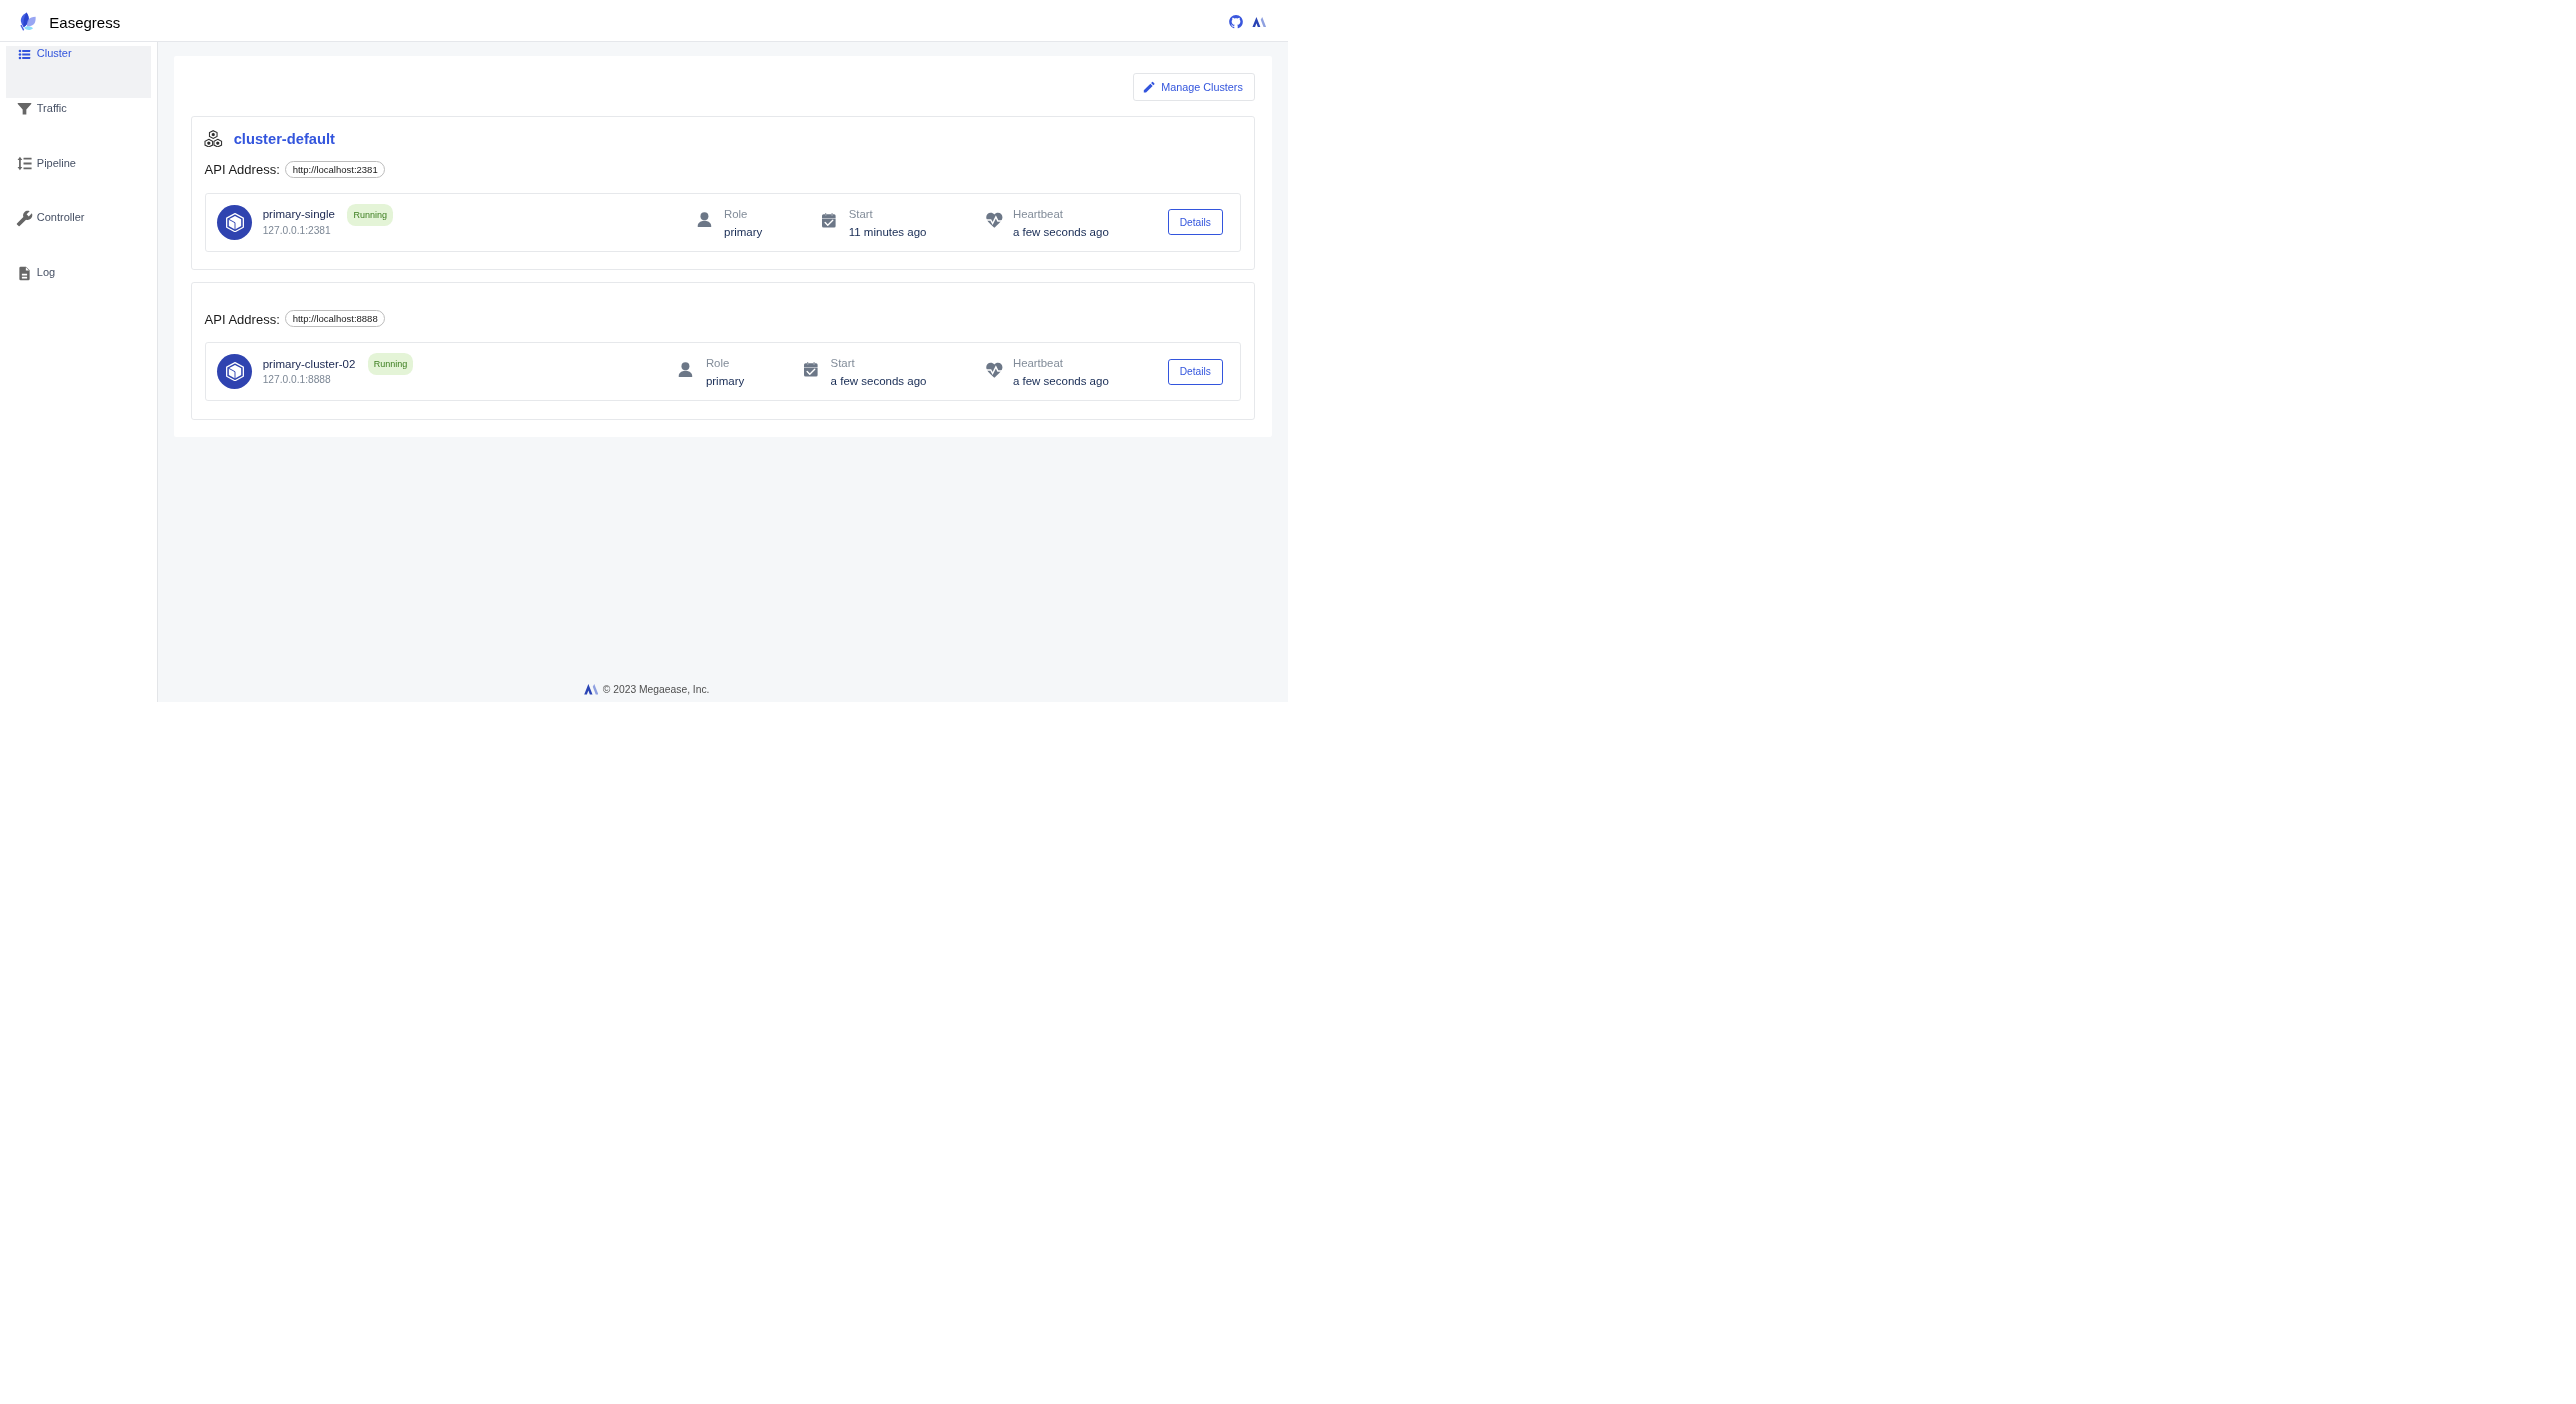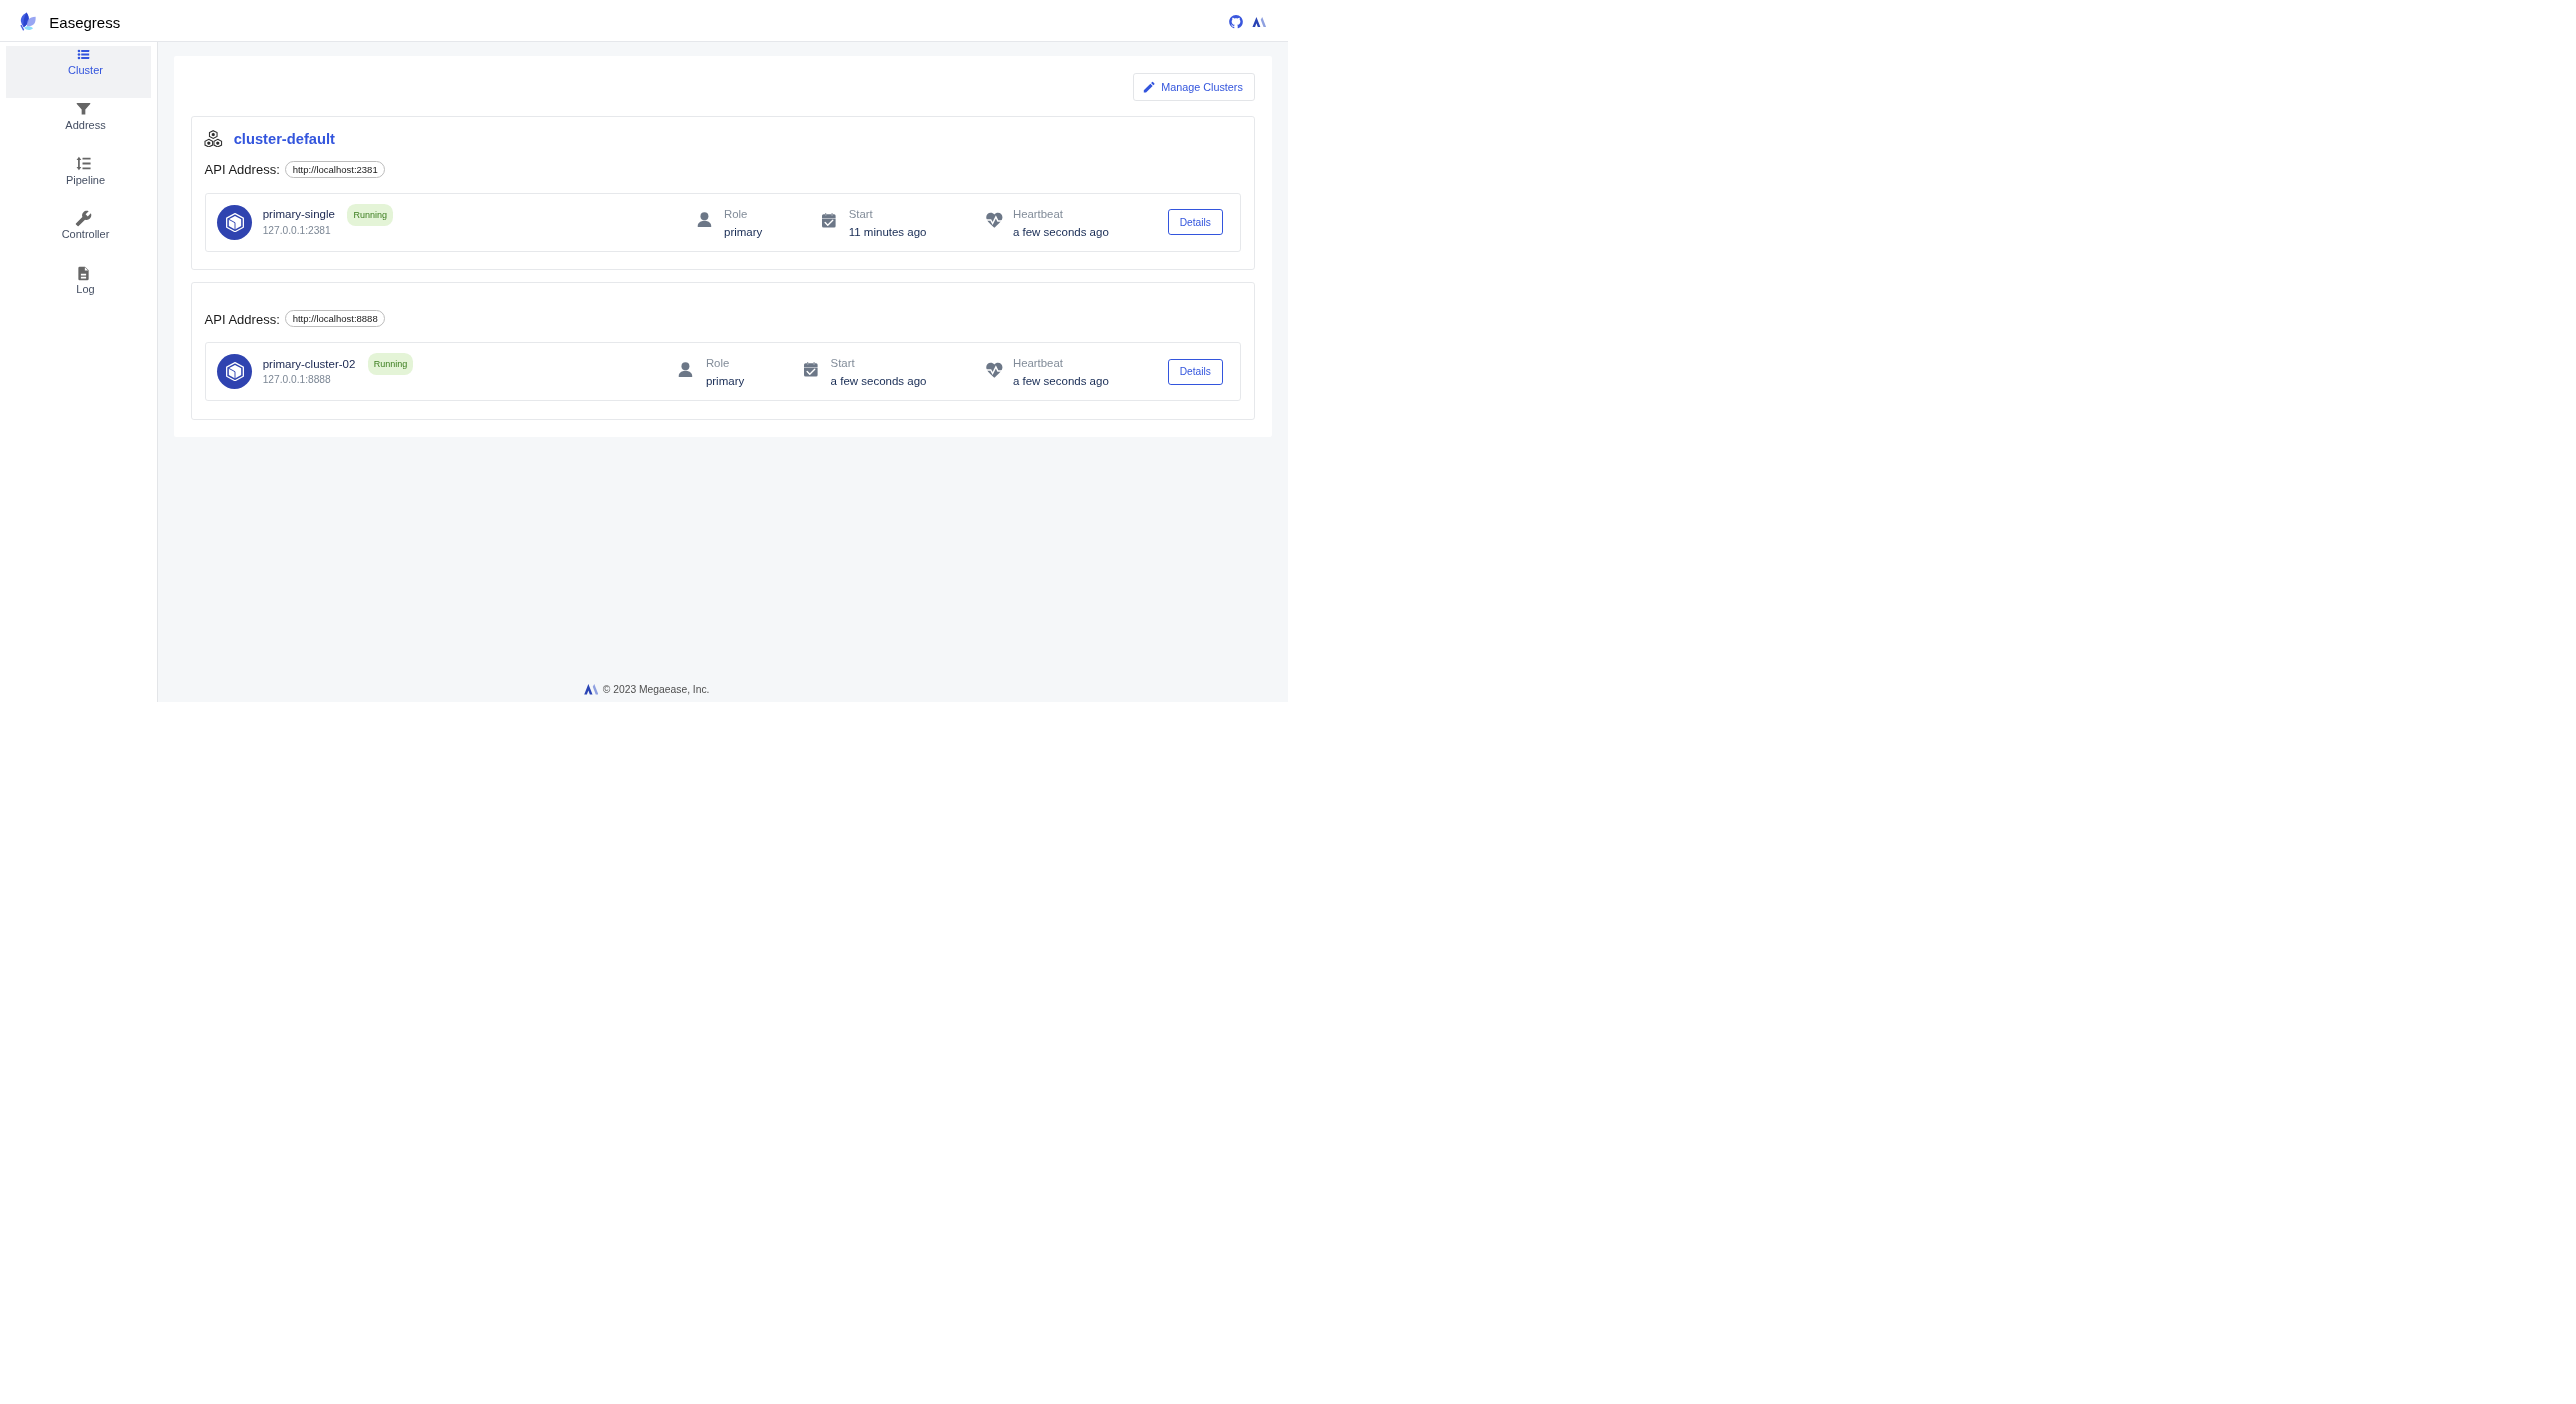--- a/index.html
+++ b/index.html
@@ -33,26 +33,25 @@
   
   .body { display: flex; flex: 1 1 auto; min-height: 0; }
 
   .sidebar {
     width: 158px; flex: 0 0 158px;
     background: #ffffff;
     border-right: 0.7px solid #e3e5e8;
     padding-top: 3.6px;
   }
   .nav-item {
-    display: flex; align-items: center;
+    display: flex; 
     height: 52px; margin: 0 5.8px 2.9px 5.8px;
     border-radius: 0px; cursor: pointer;
     padding-left: 10px;
     color: #454f63;
-    flex-direction: column;
   }
   .nav-item.active { background: #f1f2f4; }
   .nav-icon { width: 17px; height: 17px; display: flex; align-items: center; justify-content: center; color: #666666; }
   .nav-label { font-size: 11px; margin-left: 4px; position: relative; top: 1.2px; }
   .nav-item.active .nav-label { color: #3355dd; }
   .nav-item.active .nav-icon svg { color: #3355dd; }
 
   .main {
     flex: 1 1 auto; background: #f5f7f9;
     display: flex; flex-direction: column;
@@ -174,21 +173,21 @@
             </svg>
           </span>
           <span class="nav-label">Cluster</span>
         </div>
         <div class="nav-item">
           <span class="nav-icon">
             <svg viewBox="0 0 24 24" width="17" height="17" fill="currentColor">
               <path d="M3.1 4.4h17.8c.65 0 1 .78.57 1.27L14.6 13.5v7.1H9.4v-7.1L2.53 5.67C2.1 5.18 2.45 4.4 3.1 4.4z"></path>
             </svg>
           </span>
-          <span class="nav-label">Address</span>
+          <span class="nav-label">Traffic</span>
         </div>
         <div class="nav-item">
           <span class="nav-icon">
             <svg viewBox="0 0 24 24" width="17" height="17" fill="currentColor">
               <path d="M5.55 2.6 8.9 7.0H6.75v10h2.15l-3.35 4.4-3.35-4.4H4.3V7.0H2.2z"></path>
               <rect x="10.6" y="4.0" width="11.4" height="2.5" rx="0.3"></rect>
               <rect x="10.6" y="10.75" width="11.4" height="2.5" rx="0.3"></rect>
               <rect x="10.6" y="17.5" width="11.4" height="2.5" rx="0.3"></rect>
             </svg>
           </span>

